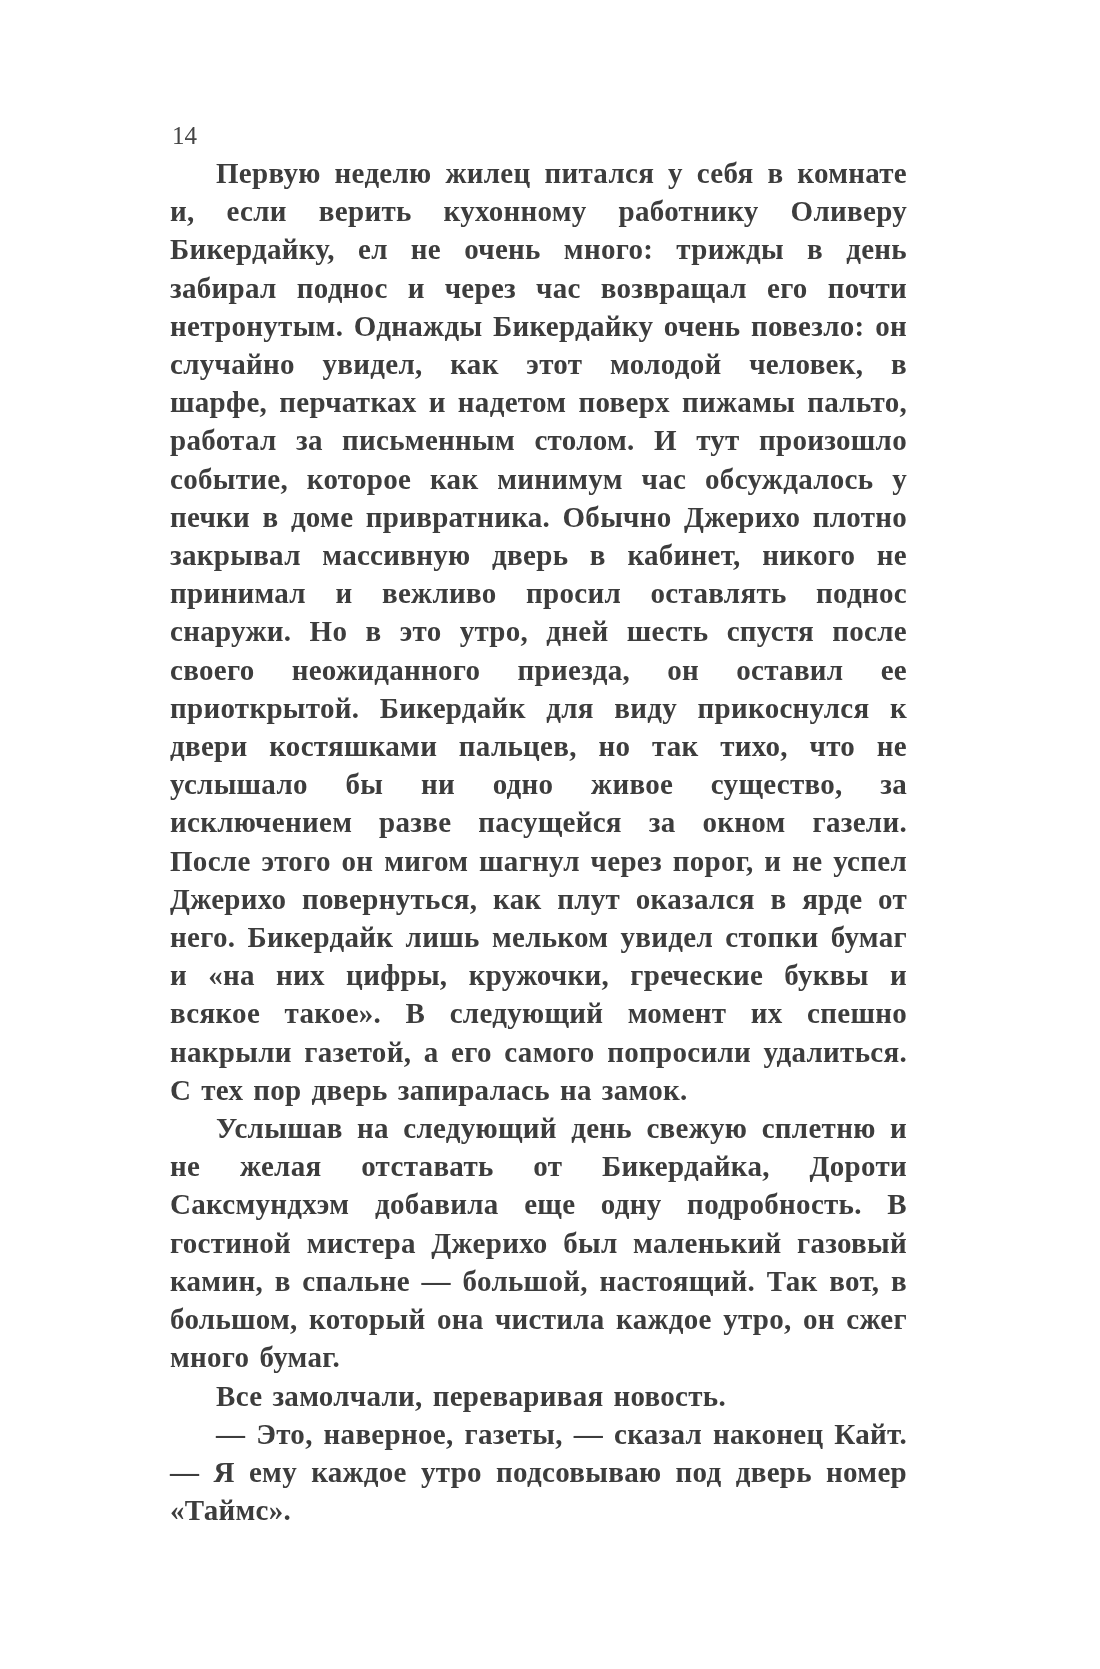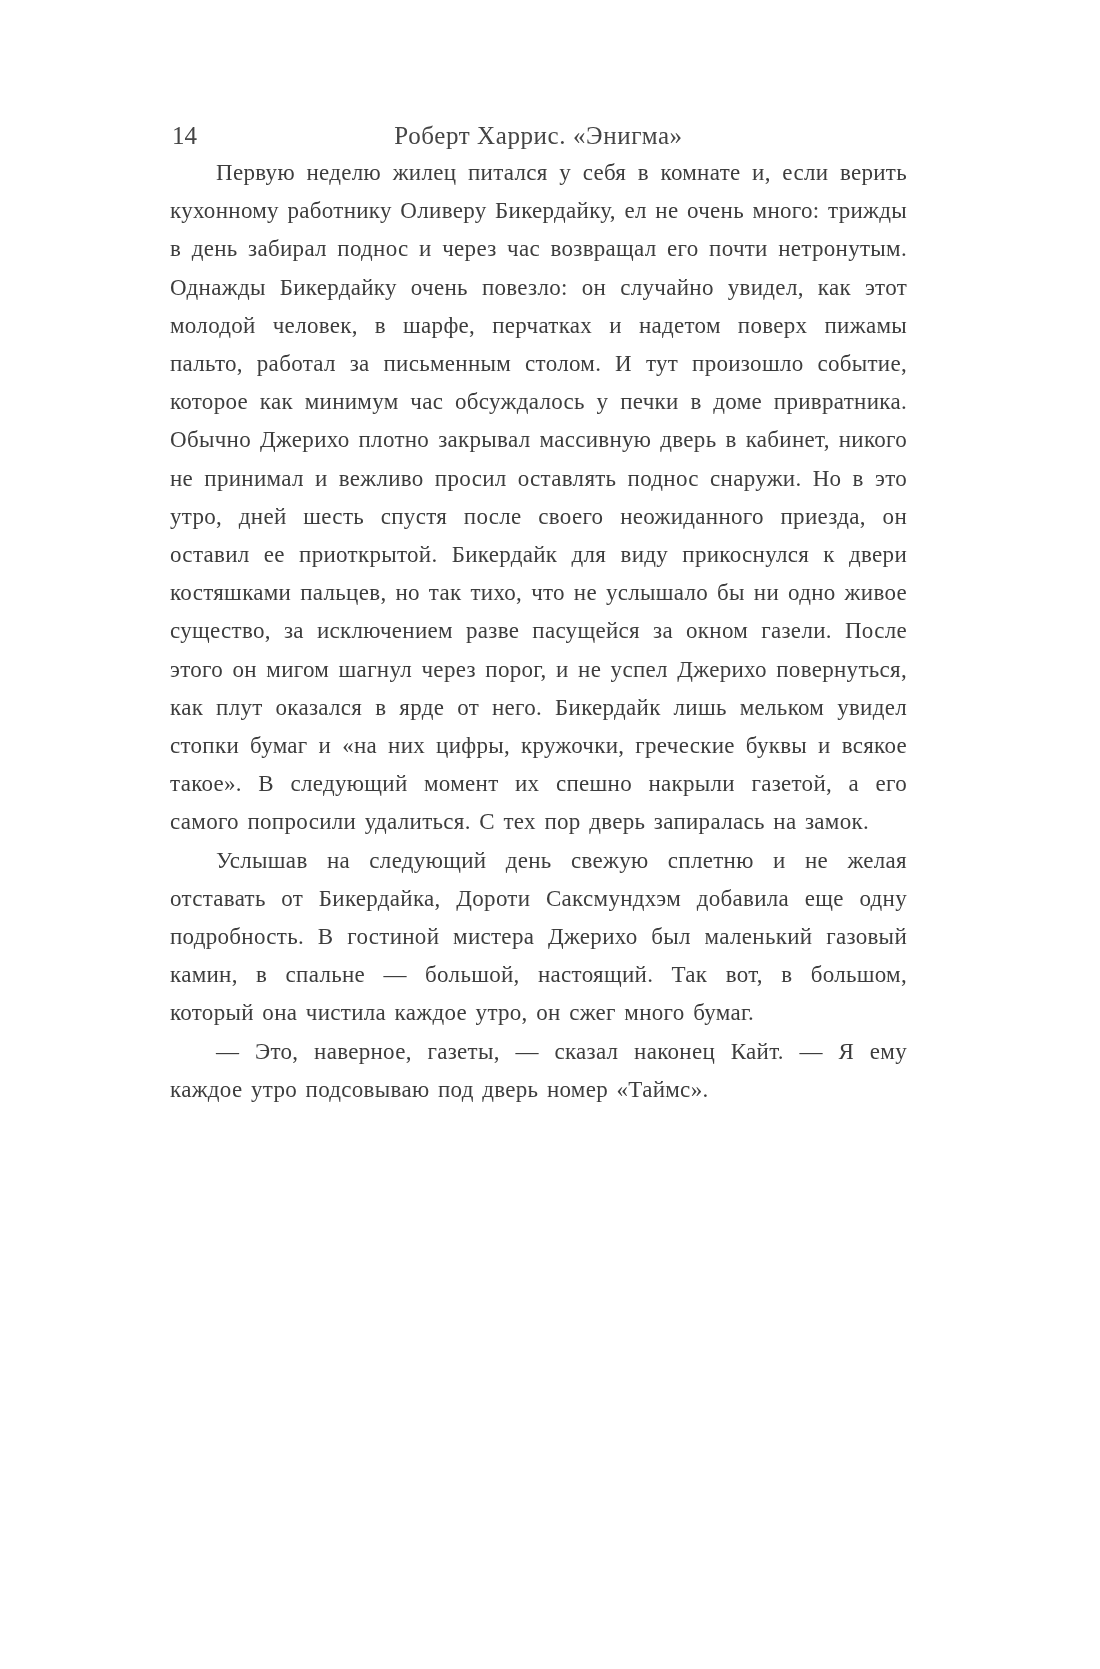--- a/index.html
+++ b/index.html
@@ -36,40 +36,41 @@
     left: 2px;
     top: 0;
   }
 
   .running-head {
     text-align: center;
     letter-spacing: 0.6px;
   }
 
   .page-body p {
-    font-size: 23px;
+    font-size: 29px;
     line-height: 38.2px;
     text-align: justify;
     text-indent: 46px;
     letter-spacing: 0.3px;
     word-spacing: 2.5px;
     hyphens: auto;
     -webkit-hyphens: auto;
     color: #3d3d3d;
+    font-weight: bold;
   }
 </style>
 </head>
 <body>
 
 <div class="book-page">
 
   <div class="page-header">
     <span class="page-number">14</span>
-    <div class="running-head">Роберт Харрис. «Энигма»</div>
   </div>
 
   <div class="page-body">
     <p>Первую неделю жилец питался у себя в комнате и, если верить кухонному работнику Оливеру Бикердайку, ел не очень много: трижды в день забирал поднос и через час возвращал его почти нетронутым. Однажды Бикердайку очень повезло: он случайно увидел, как этот молодой человек, в шарфе, перчатках и надетом поверх пижамы пальто, работал за письменным столом. И тут произошло событие, которое как минимум час обсуждалось у печки в доме привратника. Обычно Джерихо плотно закрывал массивную дверь в кабинет, никого не принимал и вежливо просил оставлять поднос снаружи. Но в это утро, дней шесть спустя после своего неожиданного приезда, он оставил ее приоткрытой. Бикердайк для виду прикоснулся к двери костяшками пальцев, но так тихо, что не услышало бы ни одно живое существо, за исключением разве пасущейся за окном газели. После этого он мигом шагнул через порог, и не успел Джерихо повернуться, как плут оказался в ярде от него. Бикердайк лишь мельком увидел стопки бумаг и «на них цифры, кружочки, греческие буквы и всякое такое». В следующий момент их спешно накрыли газетой, а его самого попросили удалиться. С тех пор дверь запиралась на замок.</p>
     <p>Услышав на следующий день свежую сплетню и не желая отставать от Бикердайка, Дороти Саксмундхэм добавила еще одну подробность. В гостиной мистера Джерихо был маленький газовый камин, в спальне — большой, настоящий. Так вот, в большом, который она чистила каждое утро, он сжег много бумаг.</p>
+    <p>Все замолчали, переваривая новость.</p>
     <p>— Это, наверное, газеты, — сказал наконец Кайт. — Я ему каждое утро подсовываю под дверь номер «Таймс».</p>
   </div>
 
 </div>
 
 </body></html>

